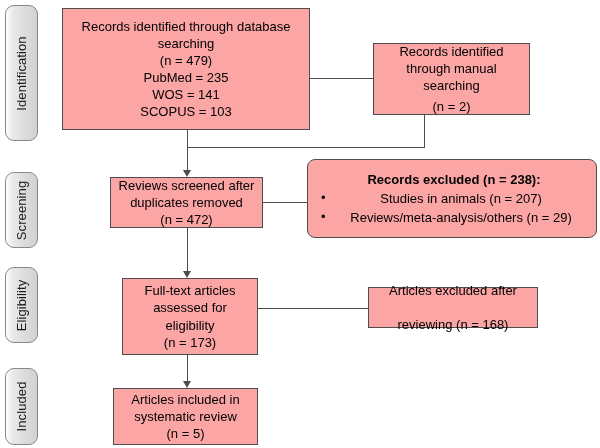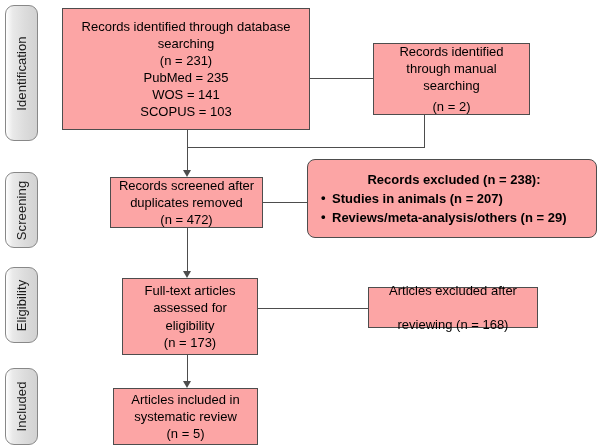--- a/index.html
+++ b/index.html
@@ -69,24 +69,23 @@
     font-weight: bold;
     margin-bottom: 2px;
   }
   .box.listbox ul {
     margin: 0;
     padding: 0 0 0 14px;
     list-style: none;
   }
   .box.listbox li {
     position: relative;
-    text-align: left;
+    text-align: center;
     white-space: nowrap;
     padding: 0.5px 0;
-    font-weight: bold;
   }
   .box.listbox li::before {
     content: "\2022";
     position: absolute;
     left: -11px;
     top: -0.5px;
   }
 
   
   .conn {
@@ -140,35 +139,35 @@
   <div class="arrowhead" style="left:183px; top:271px;"></div>
 
   <div class="conn h" style="left:253px; top:308px; width:116px;"></div>
 
   <div class="conn v" style="left:187px; top:355px; height:31px;"></div>
   <div class="arrowhead" style="left:183px; top:381px;"></div>
 
   <div class="box" style="left:62px; top:8px; width:248px; height:122px;">
     <span class="line">Records identified through database</span>
     <span class="line">searching</span>
-    <span class="line">(n = 231)</span>
+    <span class="line">(n = 479)</span>
     <span class="line">PubMed = 235</span>
     <span class="line">WOS = 141</span>
     <span class="line">SCOPUS = 103</span>
   </div>
 
   <div class="box" style="left:373px; top:43px; width:157px; height:72px;">
     <span class="line">Records identified</span>
     <span class="line">through manual</span>
     <span class="line">searching</span>
     <span class="line" style="margin-top:4px;">(n = 2)</span>
   </div>
 
   <div class="box" style="left:110px; top:177px; width:153px; height:51px;">
-    <span class="line">Records screened after</span>
+    <span class="line">Reviews screened after</span>
     <span class="line">duplicates removed</span>
     <span class="line">(n = 472)</span>
   </div>
 
   <div class="box listbox" style="left:307px; top:159px; width:290px; height:79px;">
     <div class="heading">Records excluded (n = 238):</div>
     <ul>
       <li>Studies in animals (n = 207)</li>
       <li>Reviews/meta-analysis/others (n = 29)</li>
     </ul>

